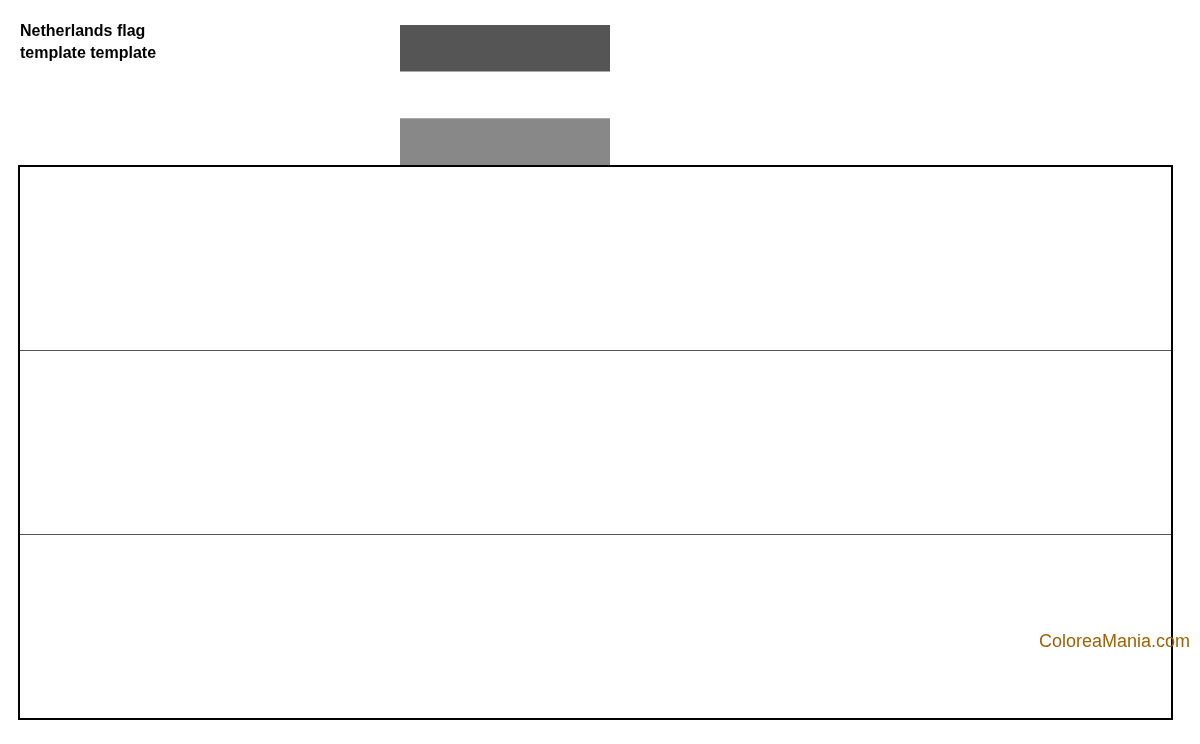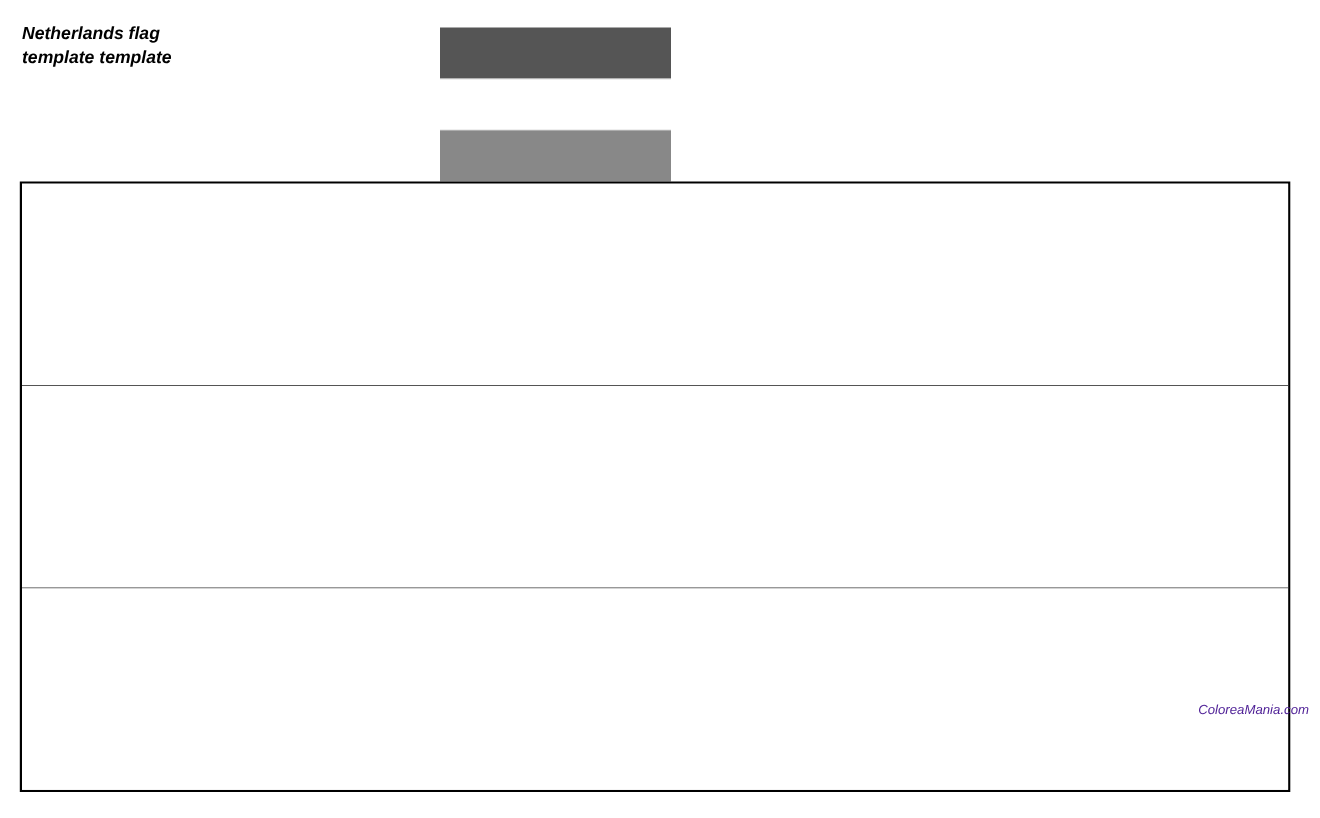--- a/index.html
+++ b/index.html
@@ -16,21 +16,20 @@
       position: relative;
       overflow: hidden;
     }
 
     .page-container {
       width: 1200px;
       height: 660px;
       background: #ffffff;
       position: relative;
       padding: 20px;
-      font-style: italic;
     }
 
     .header-section {
       display: flex;
       align-items: flex-start;
       justify-content: flex-start;
       margin-bottom: 20px;
       position: relative;
     }
 
@@ -92,22 +91,22 @@
     }
 
     .flag-section:last-child {
       border-bottom: none;
     }
 
     .watermark {
       position: absolute;
       bottom: 8px;
       right: 10px;
-      font-size: 12px;
-      color: #4c1d95;
+      font-size: 18px;
+      color: #a16207;
     }
   </style>
 </head>
 <body>
 
 <div class="page-container">
 
   <div class="header-section">
     <div class="title-block">
       <div class="page-title">

